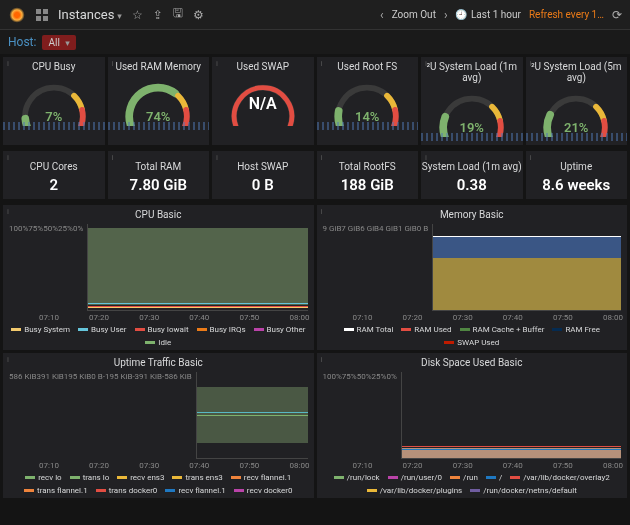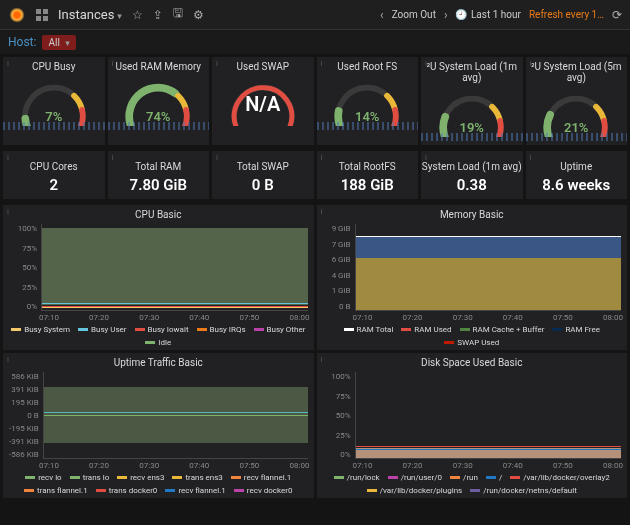--- a/index.html
+++ b/index.html
@@ -17,26 +17,26 @@
 .refresh{color:#eb7b18}
 .filters{display:flex;align-items:center;height:24px;padding:0 8px;gap:6px;background:#1a1a1a}
 .flabel{color:#4a90c2;font-size:12px}
 .fval{color:#ccc;font-size:10px;padding:2px 6px;background:#7f1d1d;border-radius:2px}
 .panels{display:grid;grid-template-columns:repeat(6,1fr);gap:3px;padding:3px}
 .panel{background:#212124;position:relative}
 .ptitle{text-align:center;font-size:10px;color:#d8d9da;padding:4px 0 2px}
 .gauge-panel{height:88px}
 .gauge-wrap{display:flex;justify-content:center;align-items:center;height:56px;position:relative}
 .gauge-val{position:absolute;bottom:6px;font-size:13px;font-weight:600}
-.na{position:absolute;top:50%;left:50%;transform:translate(-50%,-40%);font-size:20px;font-weight:600;color:#fff}
+.na{position:absolute;top:50%;left:50%;transform:translate(-50%,-40%);font-size:16px;font-weight:600;color:#fff}
 .stat-panel{height:48px;display:flex;flex-direction:column;align-items:center;justify-content:center}
 .stat-val{font-size:15px;font-weight:600;color:#fff;margin-top:2px}
 .chart-panel{grid-column:span 3;height:145px;display:flex;flex-direction:column}
 .chart-body{flex:1;display:flex;padding:2px 6px 0}
-.yaxis{display:flex;flex-direction:column;justify-content:space-between;font-size:8px;color:#888;padding-right:4px;text-align:right;min-width:32px}
+.yaxis{display:flex;flex-direction:row;justify-content:space-between;font-size:8px;color:#888;padding-right:4px;text-align:right;min-width:32px}
 .plot{flex:1;position:relative;border-left:1px solid #444;border-bottom:1px solid #444}
 .xaxis{display:flex;justify-content:space-between;font-size:8px;color:#888;padding:2px 4px 0 36px}
 .legend{display:flex;flex-wrap:wrap;gap:4px 8px;font-size:8px;padding:3px 8px;justify-content:center}
 .litem{display:flex;align-items:center;gap:3px}
 .lswatch{width:10px;height:3px;display:inline-block}
 .area-fill{position:absolute;left:0;right:0;background:rgba(125,156,108,.55)}
 .line{position:absolute;left:0;right:0;height:1px}
 .info-i{position:absolute;top:2px;left:4px;color:#555;font-size:8px}
 svg.g{width:80px;height:48px}
 .tiny-trace{position:absolute;bottom:0;left:0;right:0;height:8px;background:repeating-linear-gradient(90deg,rgba(80,120,180,.5) 0 2px,transparent 2px 5px)}
@@ -158,21 +158,21 @@
     <div class="ptitle">CPU Cores</div>
     <div class="stat-val">2</div>
     </div>
     <div class="panel stat-panel">
       <span class="info-i">i</span>
     <div class="ptitle">Total RAM</div>
     <div class="stat-val">7.80 GiB</div>
     </div>
     <div class="panel stat-panel">
       <span class="info-i">i</span>
-    <div class="ptitle">Total SWAP</div>
+    <div class="ptitle">Host SWAP</div>
     <div class="stat-val">0 B</div>
     </div>
     <div class="panel stat-panel">
       <span class="info-i">i</span>
     <div class="ptitle">Total RootFS</div>
     <div class="stat-val">188 GiB</div>
     </div>
     <div class="panel stat-panel">
       <span class="info-i">i</span>
     <div class="ptitle">System Load (1m avg)</div>

